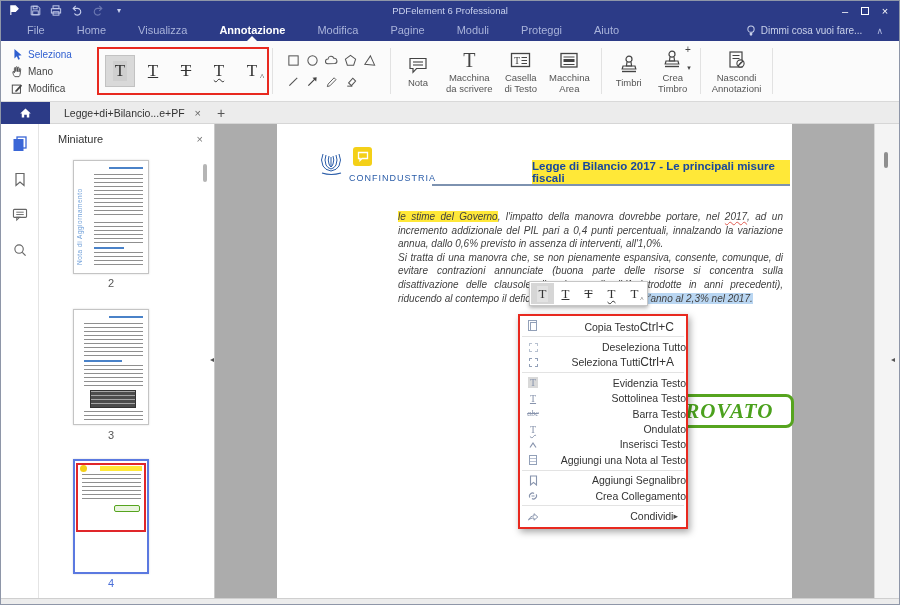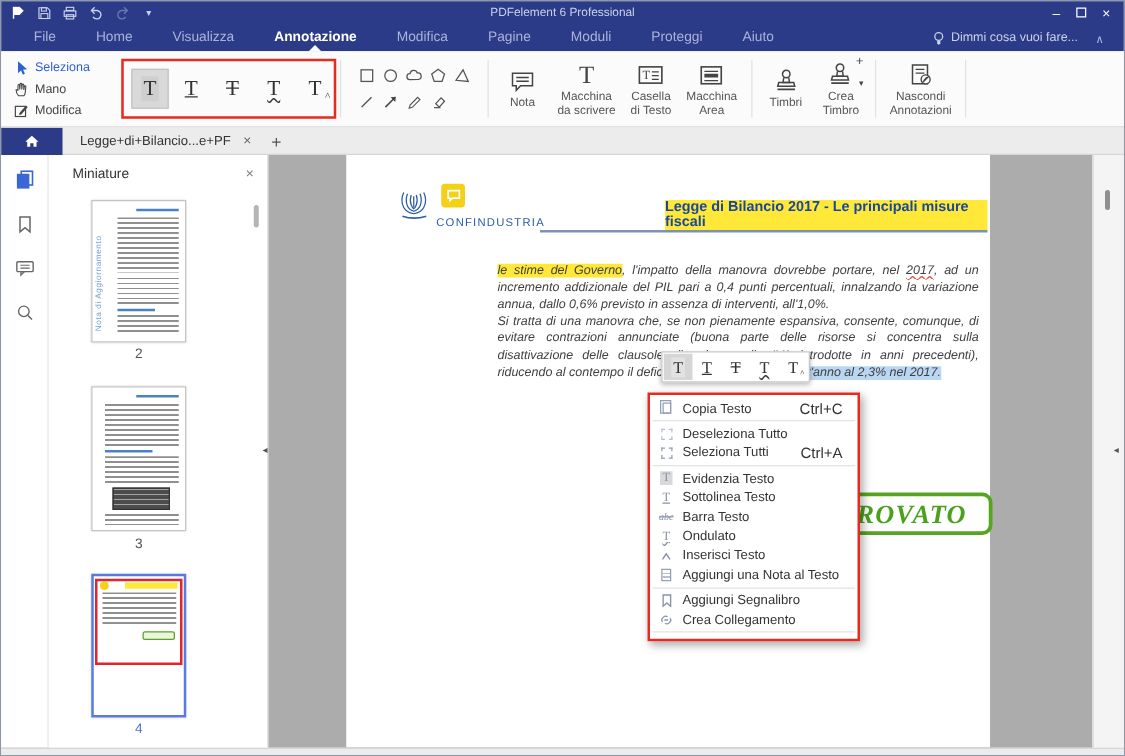--- a/index.html
+++ b/index.html
@@ -114,21 +114,21 @@
   .minitools { position:absolute; left:252px; top:157px; z-index:4; display:flex; background:#fff;
                border:1px solid #c6c6c6; box-shadow:0 2px 4px rgba(0,0,0,.3); padding:1px; }
   .mtbtn { width:23px; height:21px; display:flex; align-items:center; justify-content:center;
            font-family:"Liberation Serif", serif; font-size:13px; color:#333; }
   .mtbtn.sel { background:#d6d6d6; }
   .mtbtn .g-in::after { font-size:7px; right:-5px; }
 
   
   .ctxmenu { position:absolute; left:241px; top:190px; width:170px; z-index:5; background:#fff;
              border:2px solid #e8291f; box-shadow:2px 3px 7px rgba(0,0,0,.35); padding:3px 0; }
-  .mi { display:flex; align-items:center; height:15.4px; font-size:10.5px; color:#333; cursor:default; }
+  .mi { display:flex; align-items:center; height:15.4px; font-size:10.5px; color:#333; cursor:default;text-align:right; }
   .mi .ic { width:26px; display:flex; align-items:center; justify-content:center; color:#8894ad;
             font-family:"Liberation Serif", serif; font-size:10px; flex:0 0 auto; }
   .mi .lbl { flex:1 1 auto; white-space:nowrap; }
   .mi .sc { padding-right:12px; font-size:12px; color:#333; }
   .mi .sub { padding-right:8px; font-size:9px; color:#444; }
   .msep { height:1px; background:#e3e3e3; margin:2px 2px; }
   .cmT-hl { background:#d9d9d9; padding:0 2px; font-size:10px; }
   .cmT-ul { text-decoration:underline; font-size:10px; }
   .cm-abc { font-size:8px; text-decoration:line-through; font-style:italic; }
   .cmT-wv { text-decoration:underline; text-decoration-style:wavy; text-decoration-thickness:1px; font-size:10px; }
@@ -608,20 +608,29 @@
           </div>
           <div class="mi">
             <span class="ic">
                 <svg width="12" height="10" viewBox="0 0 12 10">
                   <path d="M4.5 5 h3 M3 6.5 a2.1 2.1 0 0 1 0-3 l1-1 a2.1 2.1 0 0 1 3 0 M9 3.5 a2.1 2.1 0 0 1 0 3 l-1 1 a2.1 2.1 0 0 1 -3 0" fill="none" stroke="#8894ad" stroke-width="1.1"></path>
                 </svg>
               </span>
             <span class="lbl">Crea Collegamento</span>
           </div>
           <div class="msep"></div>
+          <div class="mi">
+            <span class="ic">
+                <svg width="12" height="10" viewBox="0 0 12 10">
+                  <path d="M1.5 9 C2.8 5.8 5 5 7 4.9 L7 2.7 L10.8 6 L7 9.2 L7 7 C5 7 3 7.5 1.5 9 Z" fill="none" stroke="#8894ad" stroke-width="1"></path>
+                </svg>
+              </span>
+            <span class="lbl">Condividi</span>
+            <span class="sub">▸</span>
+          </div>
         </div>
 
       </div>
     </div>
 
     <div class="rightstrip">
       <div class="rs-thumb"></div>
       <span class="rs-arrow">◂</span>
     </div>
 

